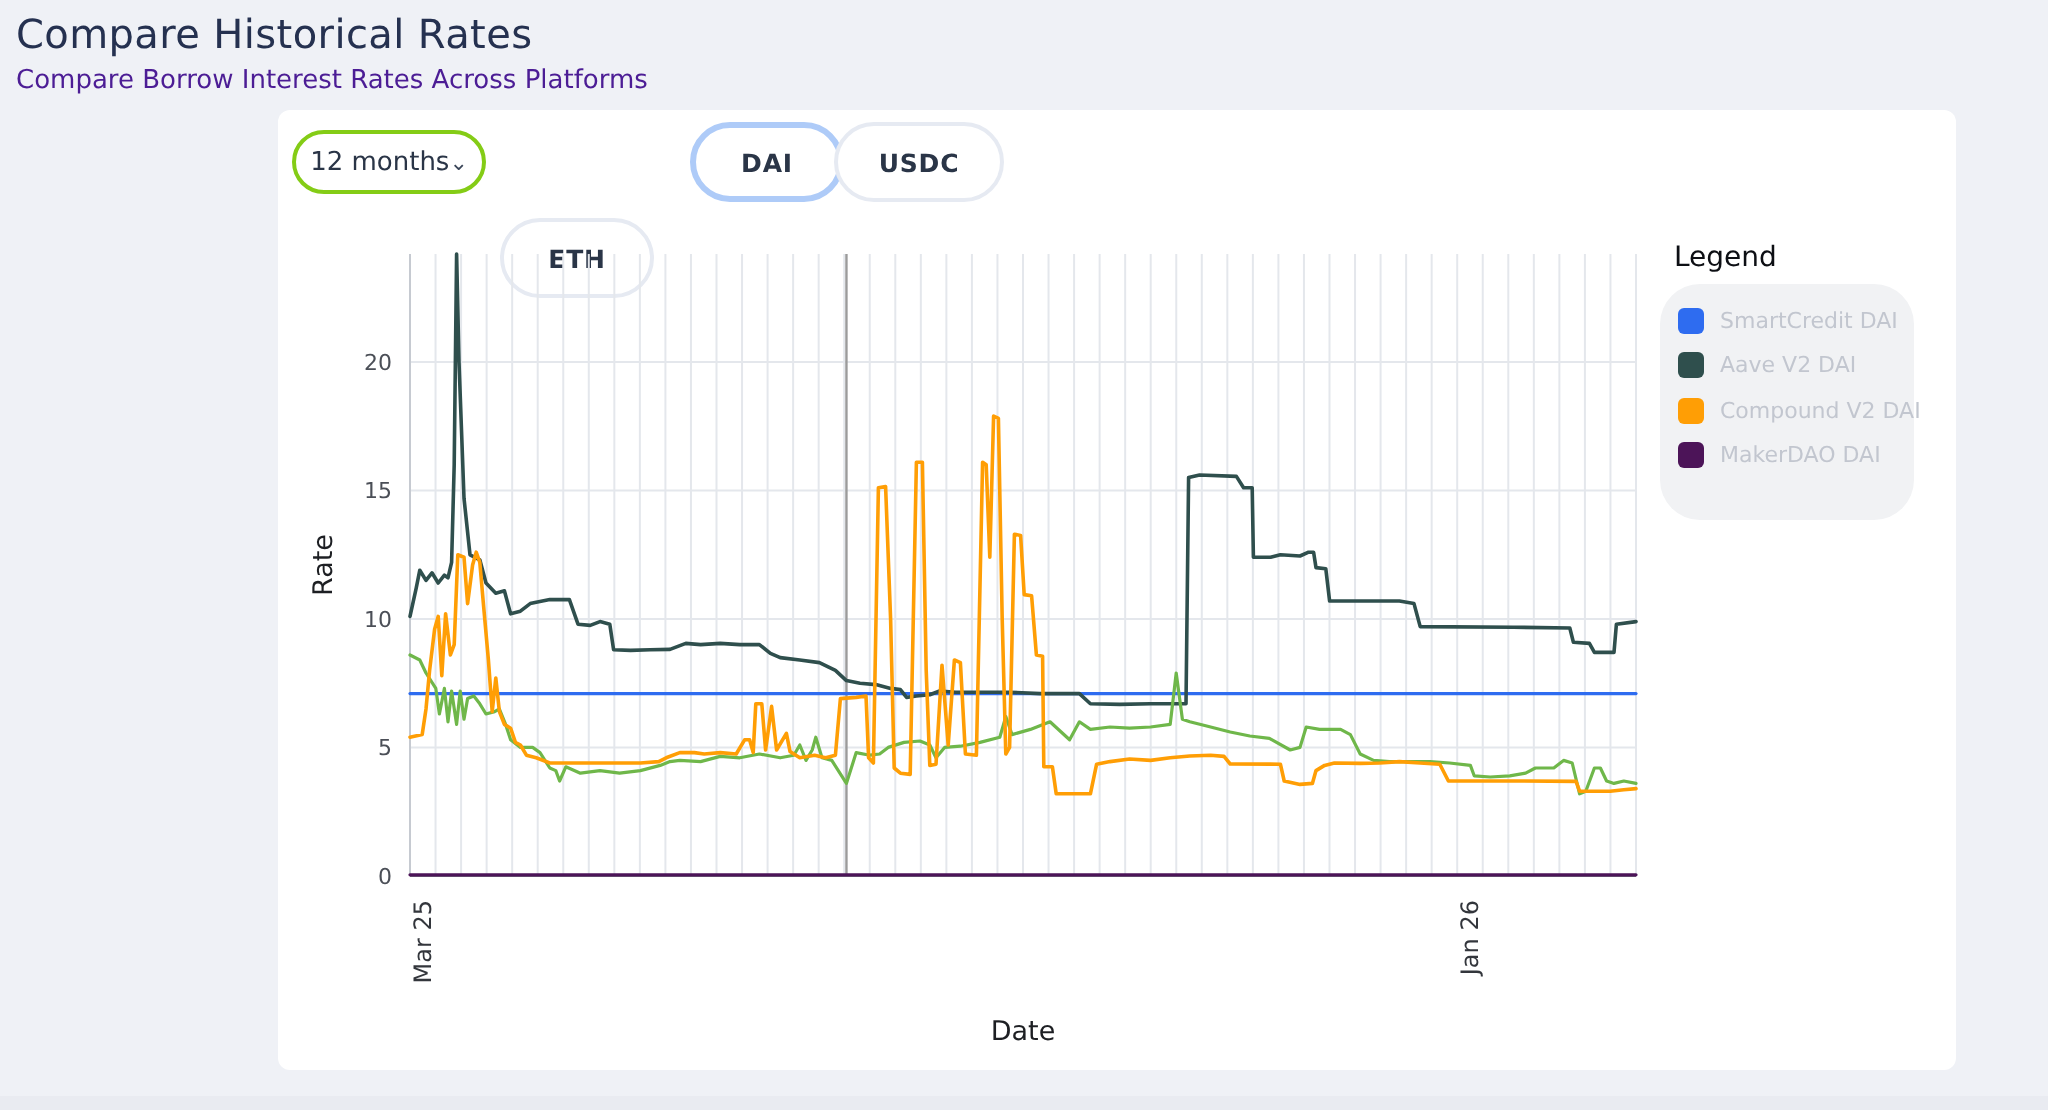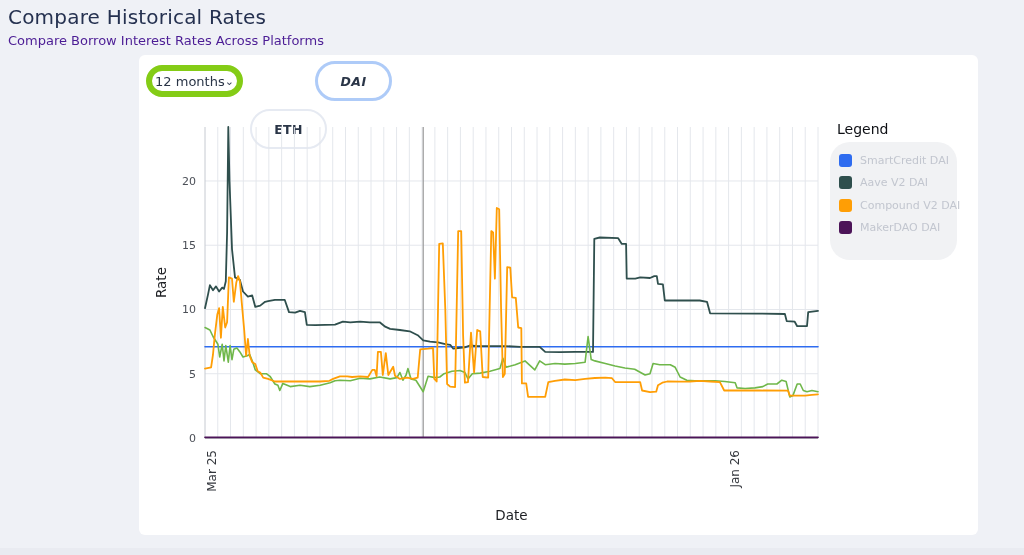--- a/index.html
+++ b/index.html
@@ -19,21 +19,21 @@
   .card{
     position:absolute;left:139px;top:55px;width:839px;height:480px;
     background:#ffffff;border-radius:6px;
   }
   .bottom-strip{
     position:absolute;left:0;top:548px;width:1024px;height:7px;background:#e9ebf1;
   }
   
   .period-select{
     position:absolute;left:7px;top:10px;width:97px;height:32px;
-    border:6px solid #84cc16;border-radius:17px;background:#fff;
+    border:2px solid #84cc16;border-radius:17px;background:#fff;
     display:flex;align-items:center;justify-content:center;gap:0;
     font-size:13px;color:#2a3547;cursor:pointer;box-sizing:border-box;
   }
   .period-select .chev{font-size:11px;color:#3a4558;line-height:1;}
   .pill{
     position:absolute;top:6px;height:40px;border-radius:21px;background:#fff;
     border:2px solid #e6eaf2;display:flex;align-items:center;justify-content:center;
     font-size:12.5px;font-weight:700;color:#2a3547;letter-spacing:.4px;
     cursor:pointer;box-sizing:border-box;
   }
@@ -62,21 +62,22 @@
 <p class="page-subtitle">Compare Borrow Interest Rates Across Platforms</p>
 
 <div class="card">
 
   <div class="period-select">
     <span>12 months</span>
     <span class="chev">⌄</span>
   </div>
 
   <div class="pill" style="left:111px;width:77px;margin-top:48px;">ETH</div>
-  <div class="pill selected" style="left:176px;width:77px;font-style:italic;">DAI</div>
+  <div class="pill selected" style="left:206px;width:77px;">DAI</div>
+  <div class="pill" style="left:278px;width:85px;">USDC</div>
 
   <div id="chart-wrap"><svg width="700" height="412" viewBox="0 0 700 412">
         <g>
           <line x1="67.77083333333333" y1="9" x2="67.77083333333333" y2="320" stroke="#e4e7ec" stroke-width="1"></line>
           <line x1="80.54166666666667" y1="9" x2="80.54166666666667" y2="320" stroke="#e4e7ec" stroke-width="1"></line>
           <line x1="93.3125" y1="9" x2="93.3125" y2="320" stroke="#e4e7ec" stroke-width="1"></line>
           <line x1="106.08333333333334" y1="9" x2="106.08333333333334" y2="320" stroke="#e4e7ec" stroke-width="1"></line>
           <line x1="118.85416666666666" y1="9" x2="118.85416666666666" y2="320" stroke="#e4e7ec" stroke-width="1"></line>
           <line x1="131.625" y1="9" x2="131.625" y2="320" stroke="#e4e7ec" stroke-width="1"></line>
           <line x1="144.39583333333331" y1="9" x2="144.39583333333331" y2="320" stroke="#e4e7ec" stroke-width="1"></line>

